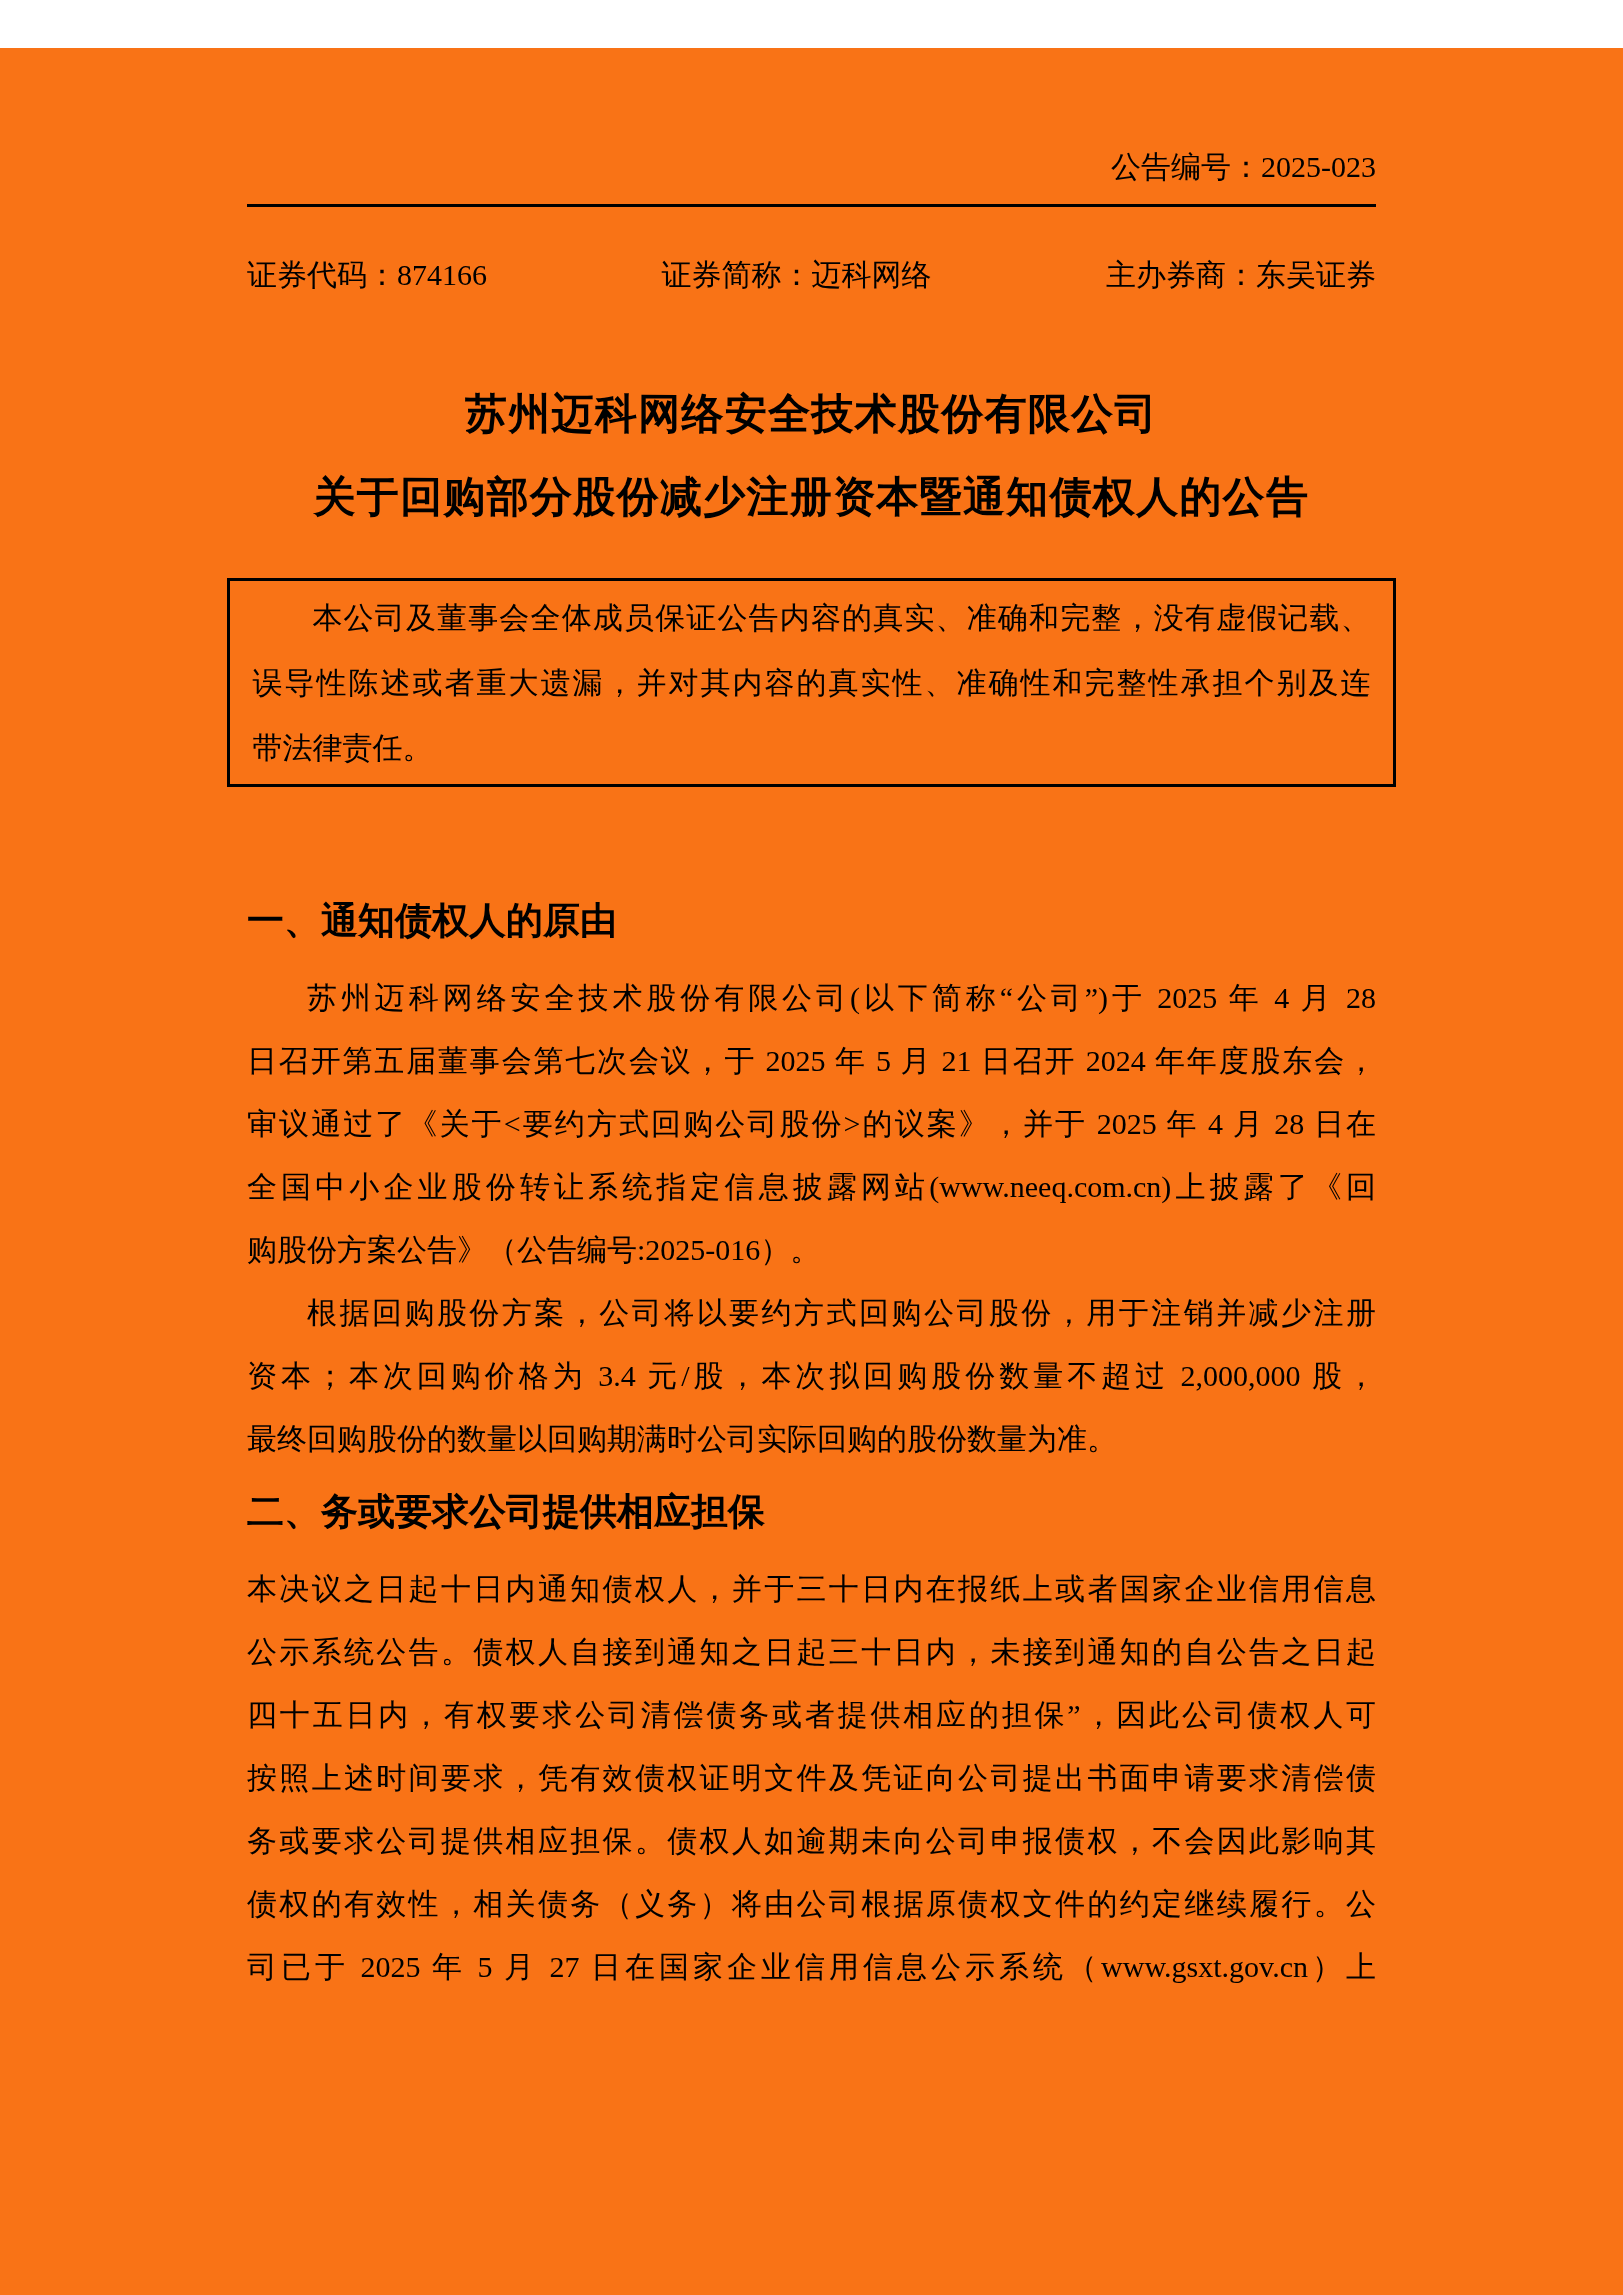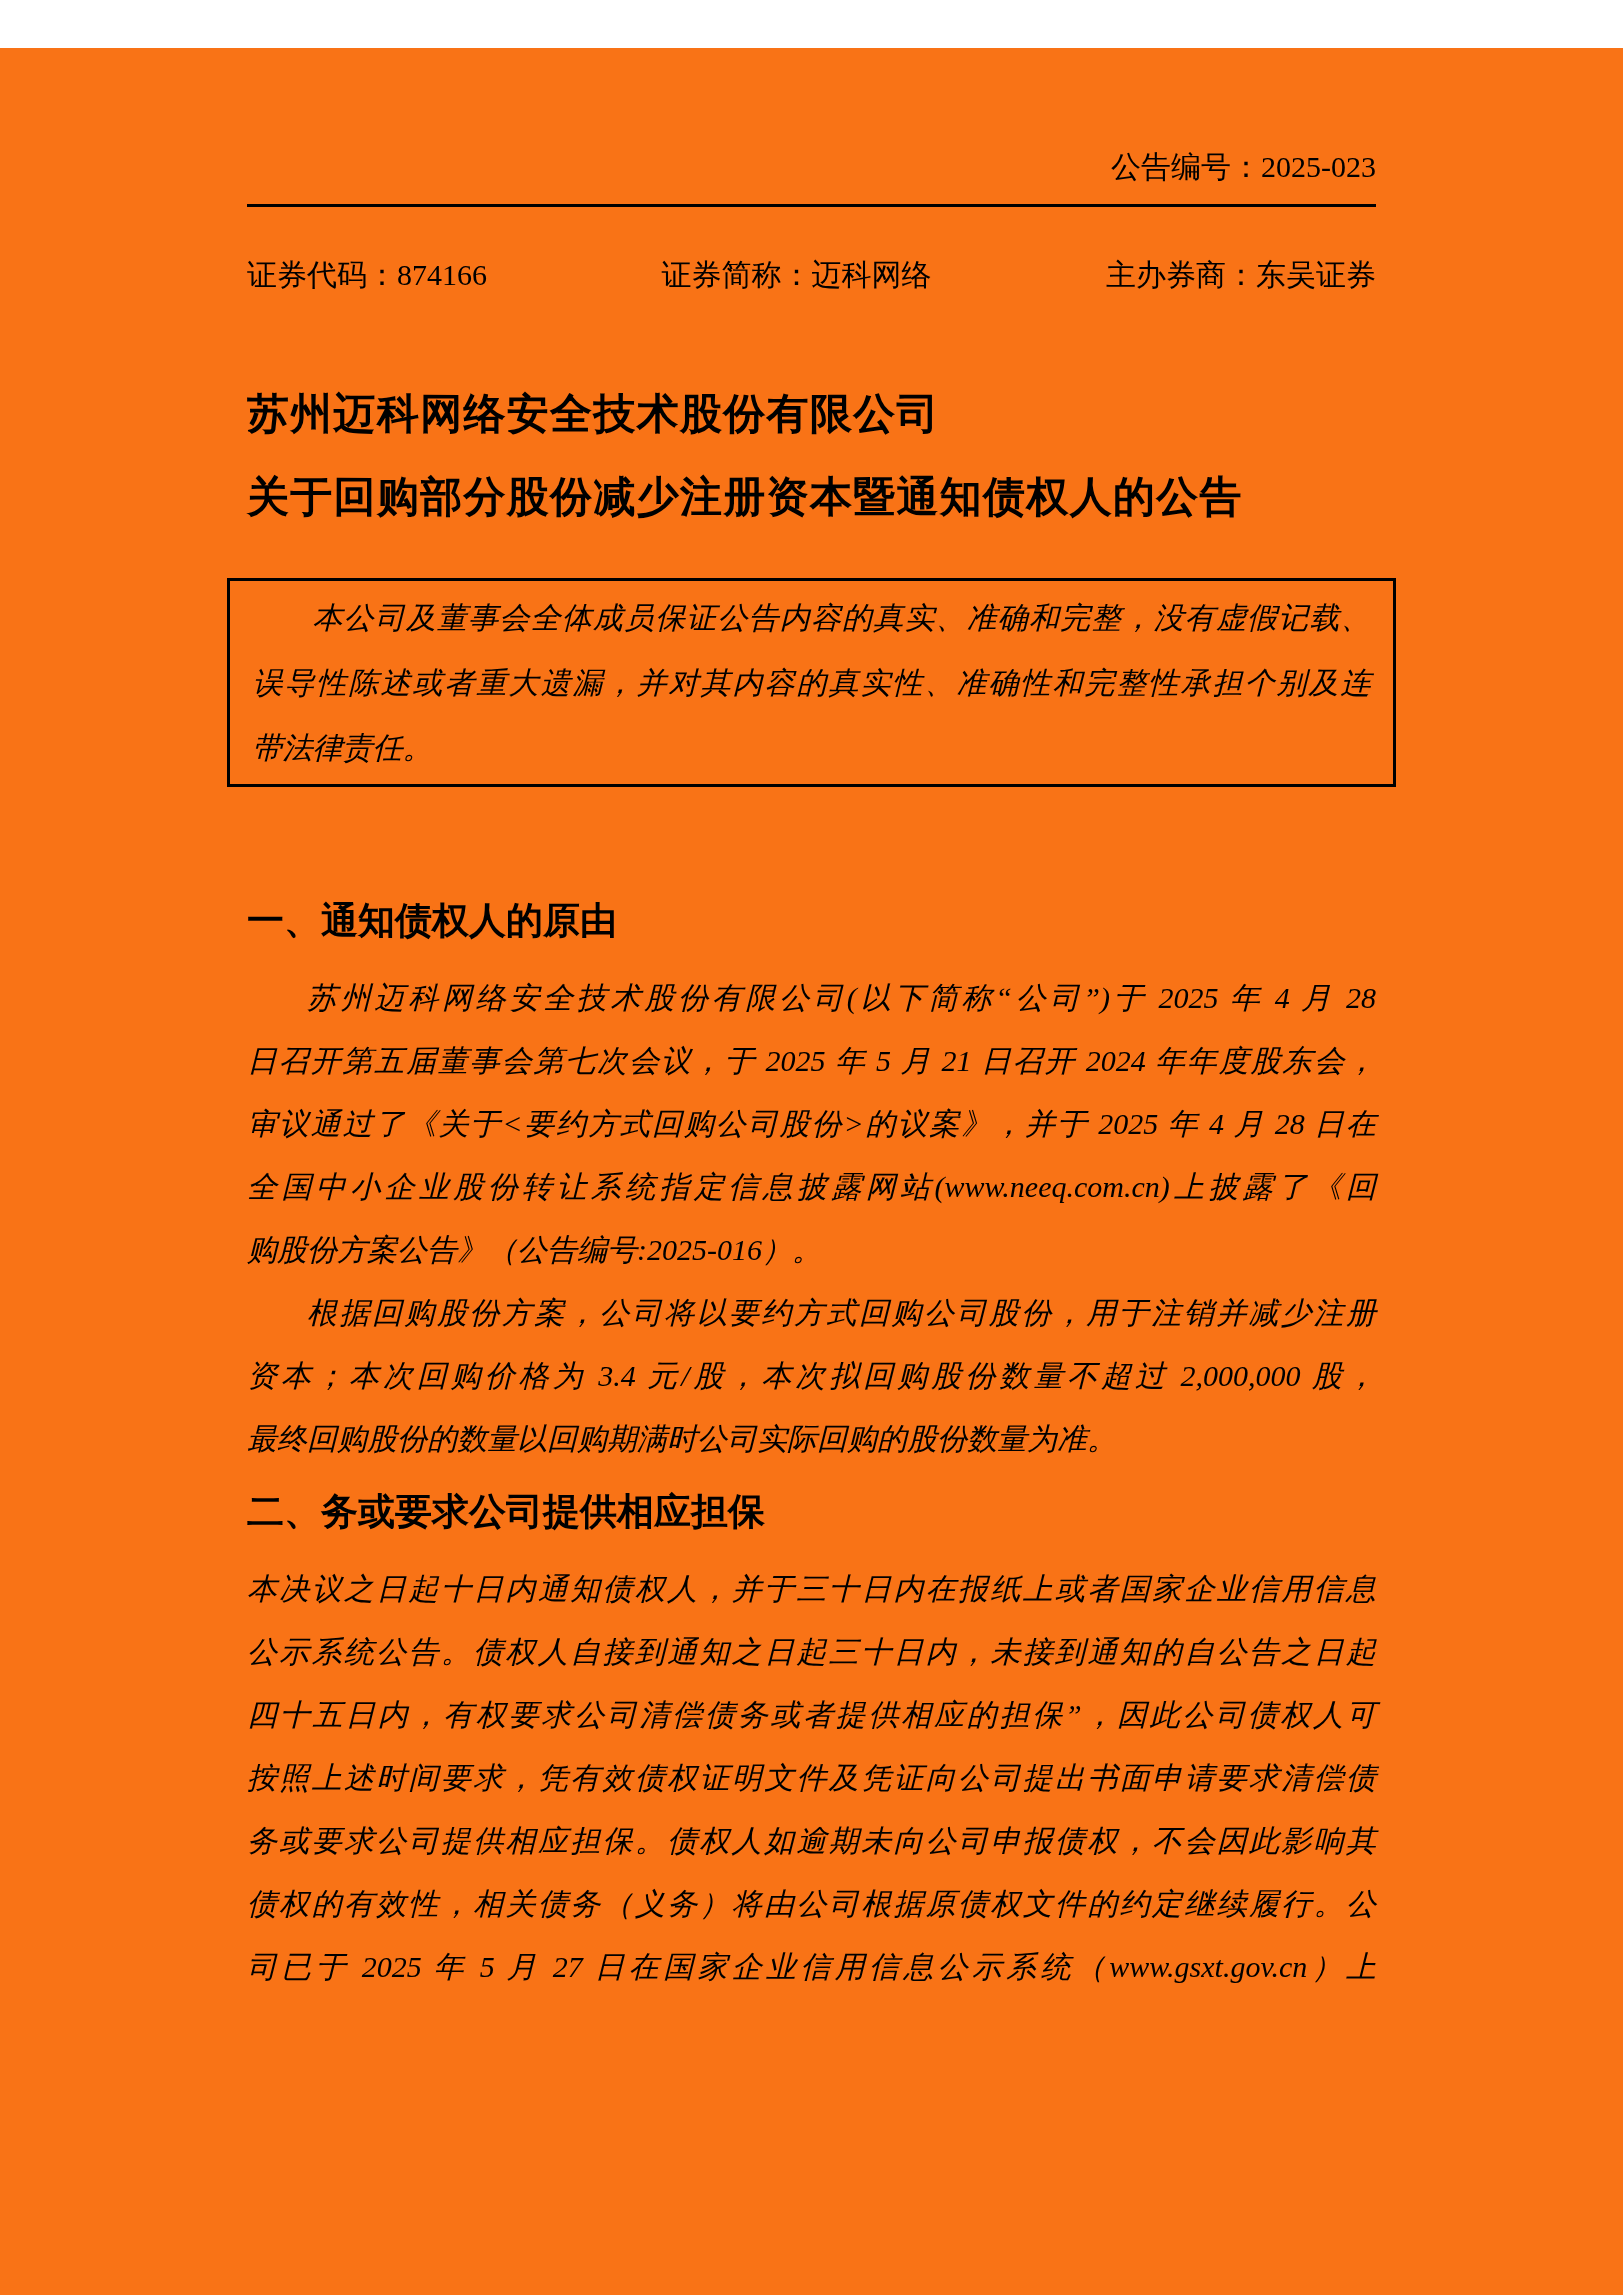--- a/index.html
+++ b/index.html
@@ -36,21 +36,21 @@
     line-height: 34px;
     display: flex;
     justify-content: space-between;
     white-space: nowrap;
   }
   .title {
     font-family: "Liberation Sans", "DejaVu Sans", sans-serif;
     font-weight: bold;
     font-size: 42px;
     line-height: 50px;
-    text-align: left;
+    text-align: center;
     letter-spacing: 1.3px;
   }
   .title1 { margin-top: 97px; }
   .title2 { margin-top: 33px; }
   .declaration-box {
     margin: 56px -19.6px 0 -19.6px;
     border: 3.9px solid #000000;
     padding: 3.9px 22px;
   }
   .declaration-box .line {
@@ -66,21 +66,20 @@
   .heading-1 { margin-top: 113px; }
   .heading-2 { margin-top: 21px; }
   .para-1-1 { margin-top: 23.6px; }
   .para-2-1 { margin-top: 24px; }
   .para .line {
     line-height: 63px;
   }
   .line {
     text-align: justify;
     text-align-last: justify;
-    font-style: italic;
   }
   .line.indent { text-indent: 2em; }
   .line.end { text-align-last: left; }
 </style>
 </head>
 <body>
 
 <div class="page">
 
   <div class="announcement-no">公告编号：2025-023</div>

